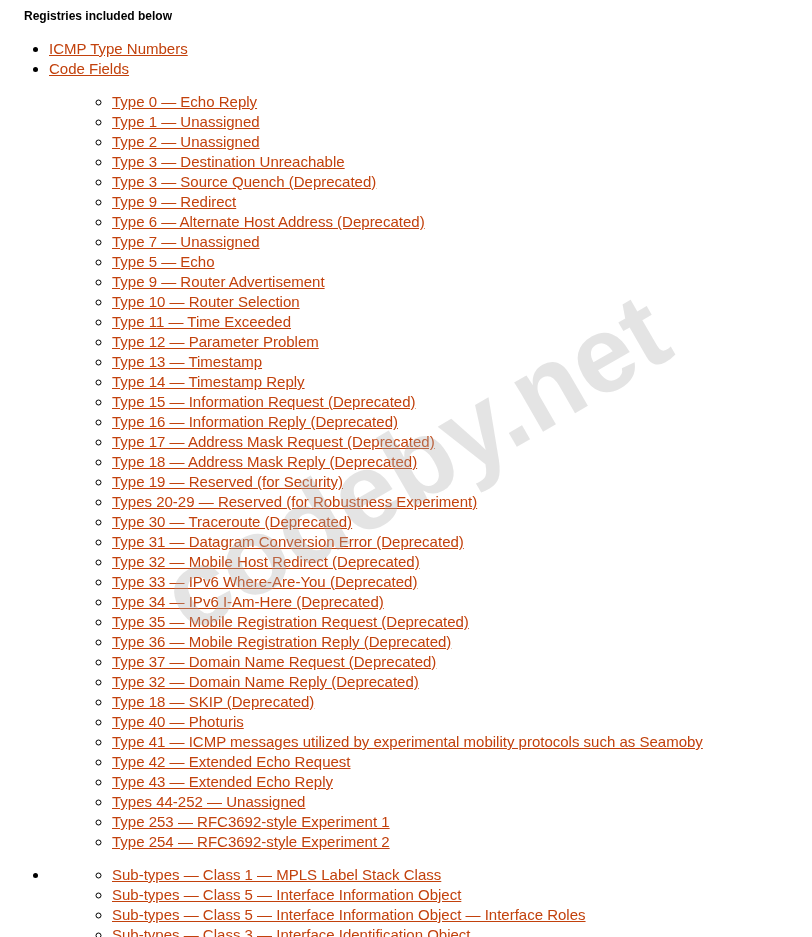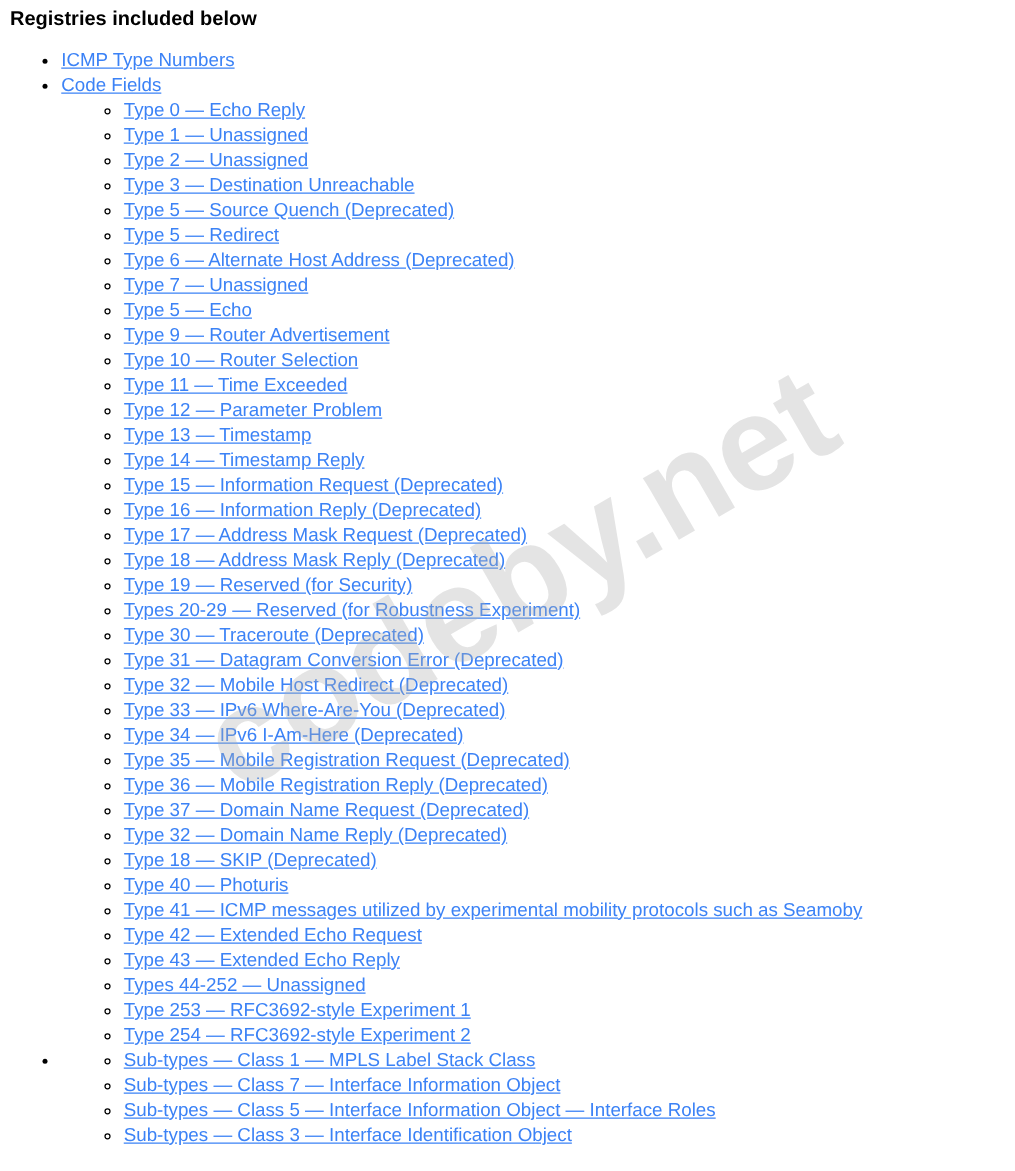--- a/index.html
+++ b/index.html
@@ -14,41 +14,41 @@
     position: relative;
     font-family: "Liberation Sans", sans-serif;
     font-size: 15px;
     line-height: 20px;
     color: #000000;
   }
   .content {
     padding: 7px 8px 0 8px;
   }
   .page-heading {
-    font-size: 16px;
+    font-size: 12px;
     line-height: 18px;
     font-weight: bold;
-    margin: 0 0 14px 0;
+    margin: 0 0 14px 16px;
     color: #000000;
   }
   ul.top {
     list-style: disc;
     margin: 0;
     padding: 0 0 0 41px;
   }
   ul.sub {
     list-style: circle;
-    margin: 0;
+    margin: 13px;
     padding: 0 0 0 50px;
   }
   li {
     line-height: 20px;
   }
   a, a:visited {
-    color: #3b82f6;
+    color: #c2410c;
     text-decoration: underline;
     cursor: pointer;
   }
   .watermark {
     position: absolute;
     left: 415px;
     top: 463px;
     transform: translate(-50%, -50%) rotate(-30deg);
     font-size: 108px;
     font-weight: bold;
@@ -64,22 +64,22 @@
 
 <div class="content">
   <h1 class="page-heading">Registries included below</h1>
   <ul class="top">
       <li><a href="#">ICMP Type Numbers</a></li>
       <li><a href="#">Code Fields</a><ul class="sub">
           <li><a href="#">Type 0 — Echo Reply</a></li>
           <li><a href="#">Type 1 — Unassigned</a></li>
           <li><a href="#">Type 2 — Unassigned</a></li>
           <li><a href="#">Type 3 — Destination Unreachable</a></li>
-          <li><a href="#">Type 5 — Source Quench (Deprecated)</a></li>
-          <li><a href="#">Type 5 — Redirect</a></li>
+          <li><a href="#">Type 3 — Source Quench (Deprecated)</a></li>
+          <li><a href="#">Type 9 — Redirect</a></li>
           <li><a href="#">Type 6 — Alternate Host Address (Deprecated)</a></li>
           <li><a href="#">Type 7 — Unassigned</a></li>
           <li><a href="#">Type 5 — Echo</a></li>
           <li><a href="#">Type 9 — Router Advertisement</a></li>
           <li><a href="#">Type 10 — Router Selection</a></li>
           <li><a href="#">Type 11 — Time Exceeded</a></li>
           <li><a href="#">Type 12 — Parameter Problem</a></li>
           <li><a href="#">Type 13 — Timestamp</a></li>
           <li><a href="#">Type 14 — Timestamp Reply</a></li>
           <li><a href="#">Type 15 — Information Request (Deprecated)</a></li>
@@ -101,20 +101,20 @@
           <li><a href="#">Type 40 — Photuris</a></li>
           <li><a href="#">Type 41 — ICMP messages utilized by experimental mobility protocols such as Seamoby</a></li>
           <li><a href="#">Type 42 — Extended Echo Request</a></li>
           <li><a href="#">Type 43 — Extended Echo Reply</a></li>
           <li><a href="#">Types 44-252 — Unassigned</a></li>
           <li><a href="#">Type 253 — RFC3692-style Experiment 1</a></li>
           <li><a href="#">Type 254 — RFC3692-style Experiment 2</a></li>
         </ul></li>
       <li><ul class="sub">
           <li><a href="#">Sub-types — Class 1 — MPLS Label Stack Class</a></li>
-          <li><a href="#">Sub-types — Class 7 — Interface Information Object</a></li>
+          <li><a href="#">Sub-types — Class 5 — Interface Information Object</a></li>
           <li><a href="#">Sub-types — Class 5 — Interface Information Object — Interface Roles</a></li>
           <li><a href="#">Sub-types — Class 3 — Interface Identification Object</a></li>
         </ul></li>
     </ul>
 </div>
 
 <div class="watermark">codeby.net</div>
 
 </body></html>

